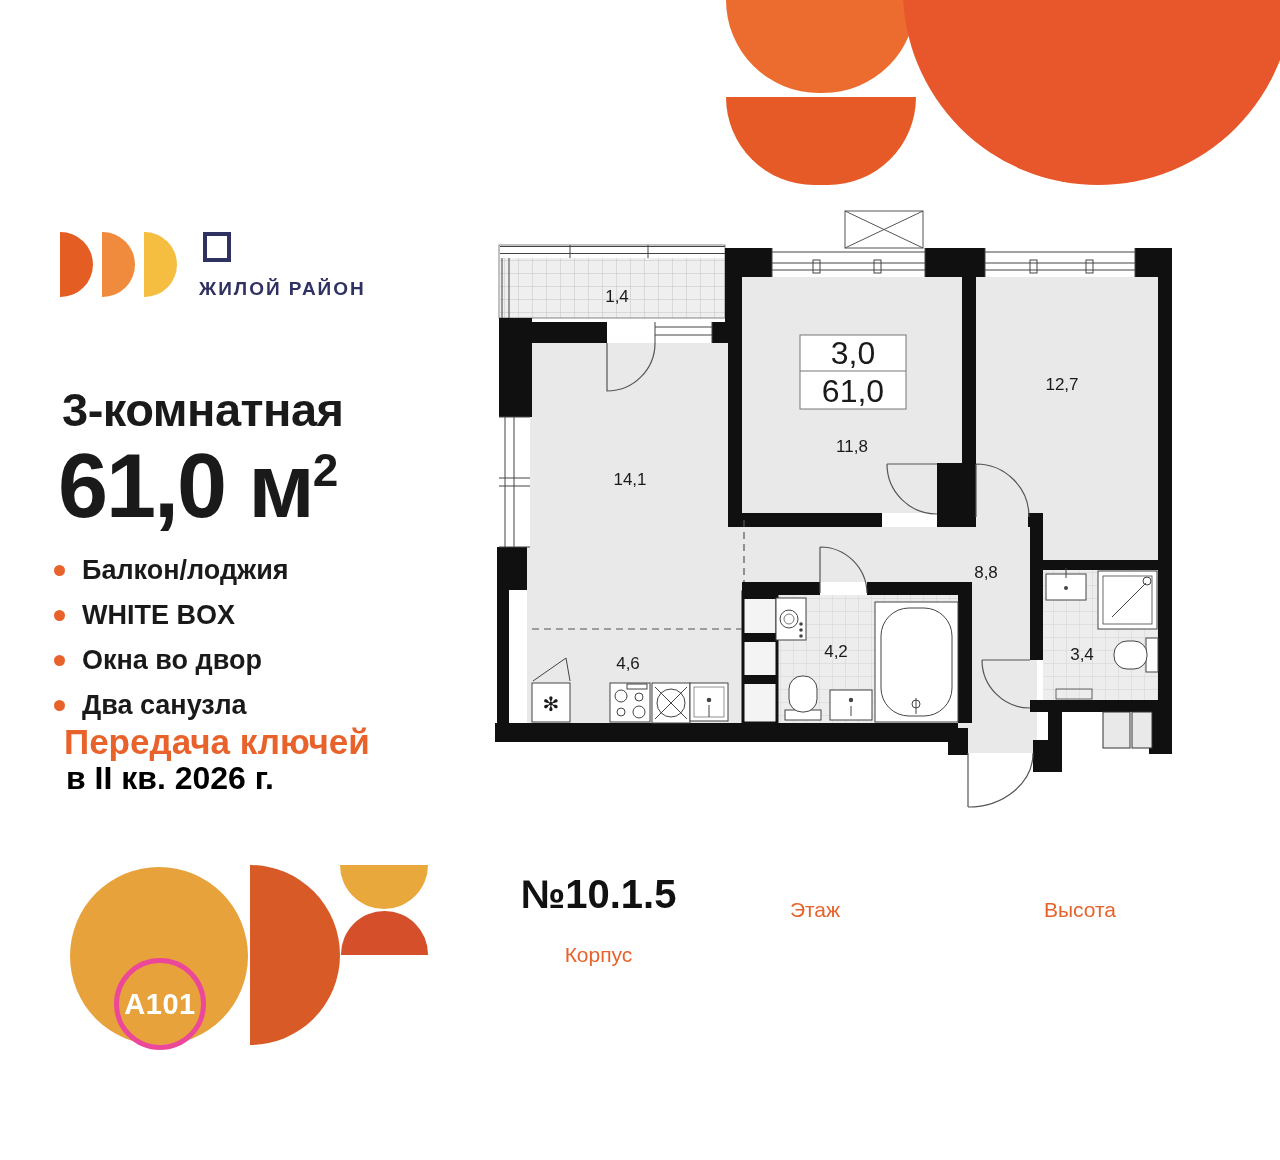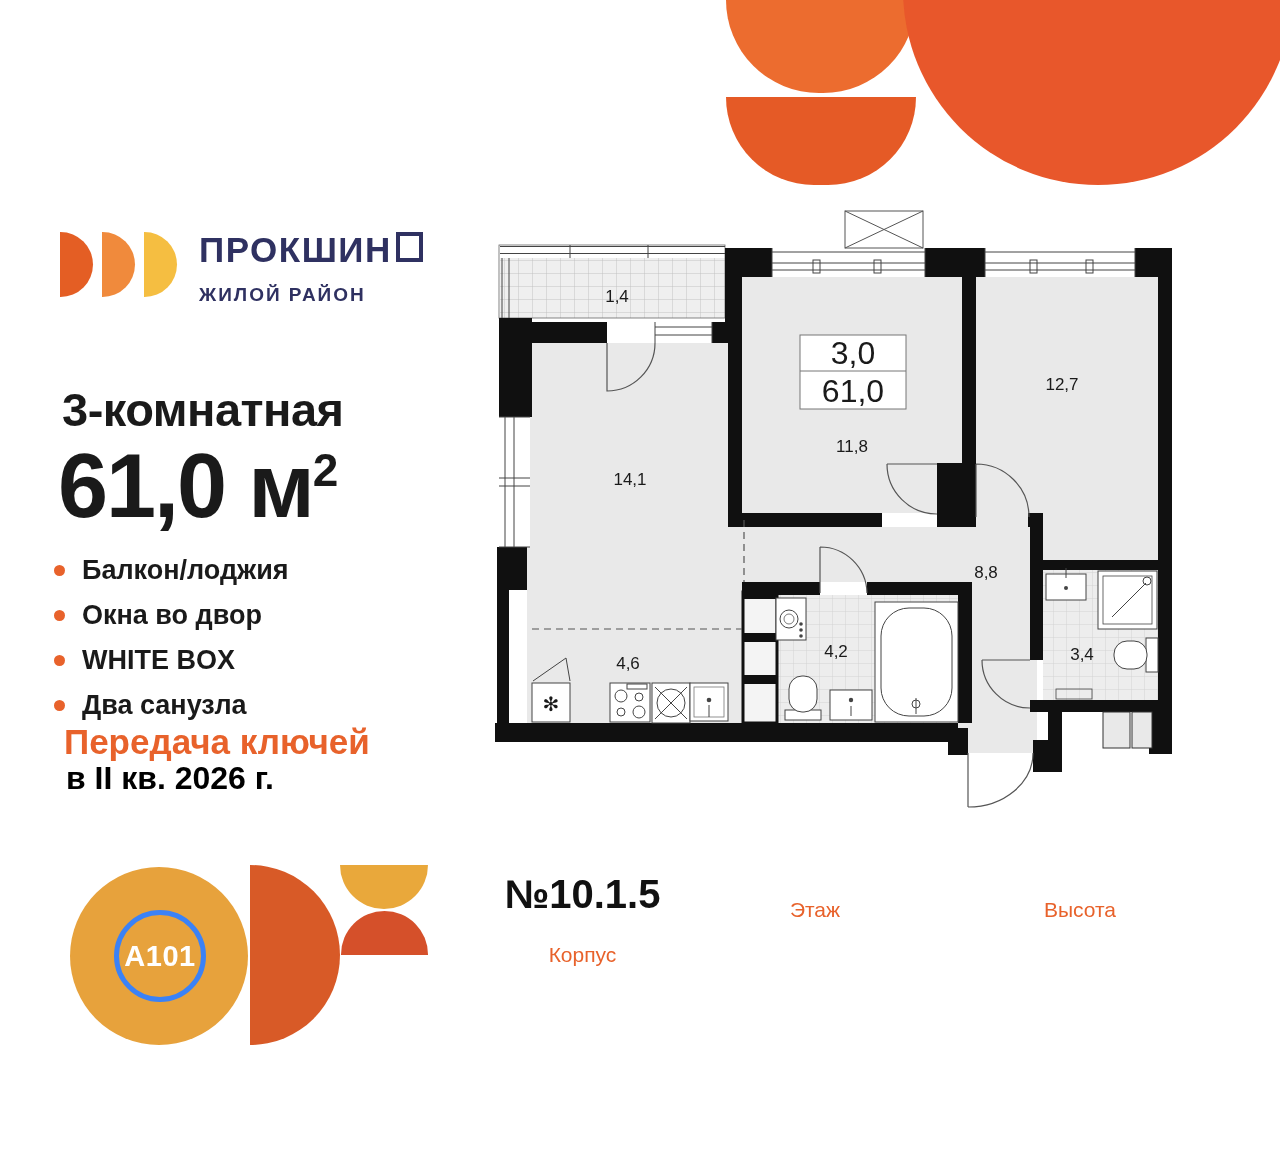--- a/index.html
+++ b/index.html
@@ -31,26 +31,26 @@
   .area-line sup{font-size:46px;vertical-align:super;line-height:0;font-weight:800;}
   .features{position:absolute;left:54px;top:548px;list-style:none;margin:0;padding:0;}
   .features li{display:flex;align-items:center;height:45px;font-size:27px;font-weight:700;}
   .features .dot{width:11px;height:11px;border-radius:50%;background:#E8622B;margin-right:17px;flex:0 0 11px;}
   .handover-1{position:absolute;left:64px;top:722px;font-size:35px;font-weight:700;color:#E8622B;}
   .handover-2{position:absolute;left:66px;top:760px;font-size:32px;font-weight:800;color:#000000;}
   
   .stat{position:absolute;text-align:center;}
   .stat .val{font-size:40px;font-weight:800;color:#111;}
   .stat .lab{font-size:21px;font-weight:400;color:#E8622B;margin-top:26px;}
-  .stat1{left:490px;top:872px;width:185px;}
+  .stat1{left:506px;top:872px;width:185px;}
   .stat2{left:725px;top:872px;width:180px;}
   .stat3{left:995px;top:872px;width:170px;}
   
   .a101-circle{position:absolute;left:70px;top:867px;width:178px;height:178px;border-radius:50%;background:#E7A23C;}
-  .a101-ring{position:absolute;left:114px;top:910px;width:82px;height:82px;border:5px solid #3b82f6;border-radius:50%;
+  .a101-ring{position:absolute;left:114px;top:958px;width:82px;height:82px;border:5px solid #ec4899;border-radius:50%;
              display:flex;align-items:center;justify-content:center;}
   .a101-ring span{color:#fff;font-size:29px;font-weight:800;letter-spacing:0.5px;}
   .a101-d{position:absolute;left:250px;top:865px;width:90px;height:180px;border-radius:0 90px 90px 0;background:#D85A27;}
   .a101-hg-top{position:absolute;left:340px;top:865px;width:88px;height:44px;border-radius:0 0 88px 88px;background:#E9A83B;}
   .a101-hg-bot{position:absolute;left:341px;top:911px;width:87px;height:44px;border-radius:87px 87px 0 0;background:#D5502A;}
   
   .plan{position:absolute;left:495px;top:205px;width:690px;height:650px;}
   svg text{font-family:"Liberation Sans","DejaVu Sans",sans-serif;fill:#1a1a1a;}
   .room-label{font-size:17px;}
   .info-num{font-size:32px;}
@@ -63,42 +63,41 @@
 <div class="deco deco-big-circle"></div>
 
 <div class="brand">
   <div class="brand-marks">
     <div class="m m1"></div>
     <div class="m m2"></div>
     <div class="m m3"></div>
   </div>
   <div class="brand-text">
     <div class="brand-title">
-        <span>ПРОКШИН</span>
         <span class="sq-o"></span>
       </div>
     <div class="brand-sub">ЖИЛОЙ РАЙОН</div>
   </div>
 </div>
 
 <div class="rooms-title">3-комнатная</div>
 <div class="area-line"><span>61,0 м</span><sup>2</sup></div>
 
 <ul class="features">
   <li>
       <span class="dot"></span>
       <span>Балкон/лоджия</span>
     </li>
   <li>
       <span class="dot"></span>
-      <span>Окна во двор</span>
+      <span>WHITE BOX</span>
     </li>
   <li>
       <span class="dot"></span>
-      <span>WHITE BOX</span>
+      <span>Окна во двор</span>
     </li>
   <li>
       <span class="dot"></span>
       <span>Два санузла</span>
     </li>
 </ul>
 
 <div class="handover-1">Передача ключей</div>
 <div class="handover-2">в II кв. 2026 г.</div>
 

